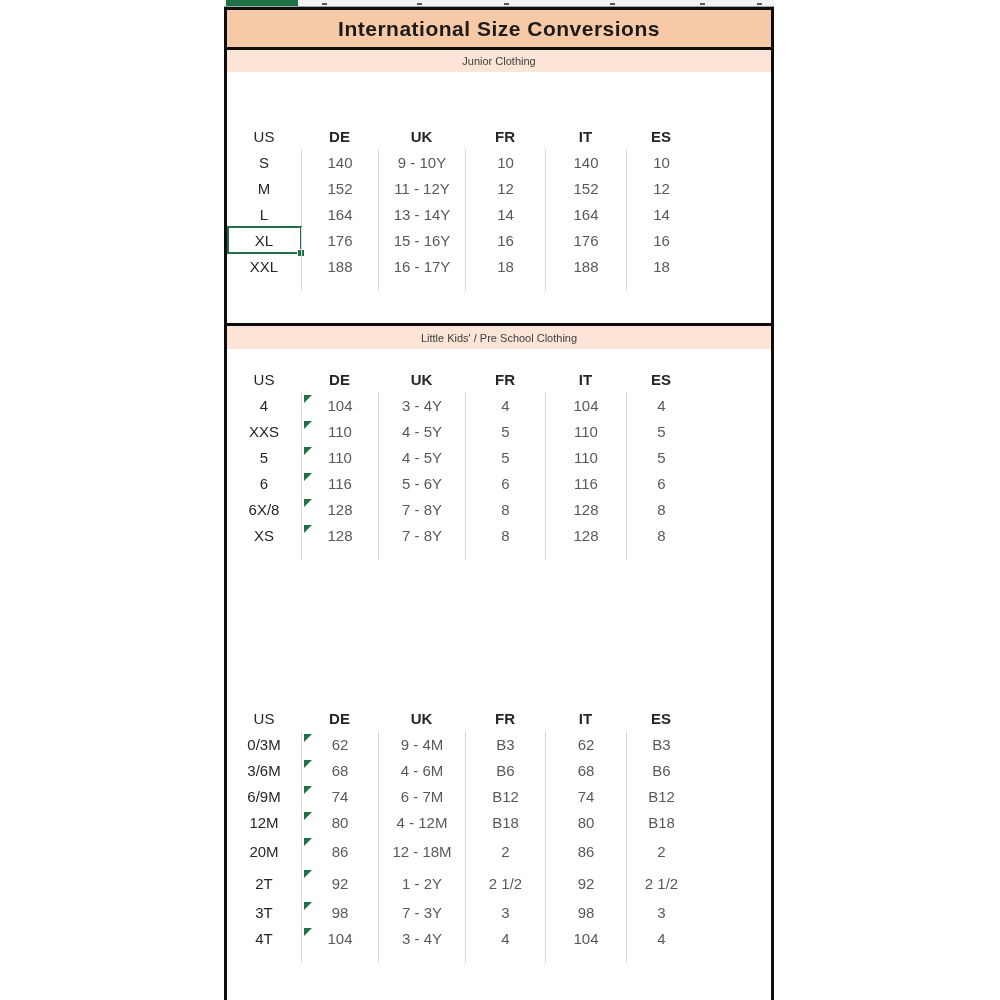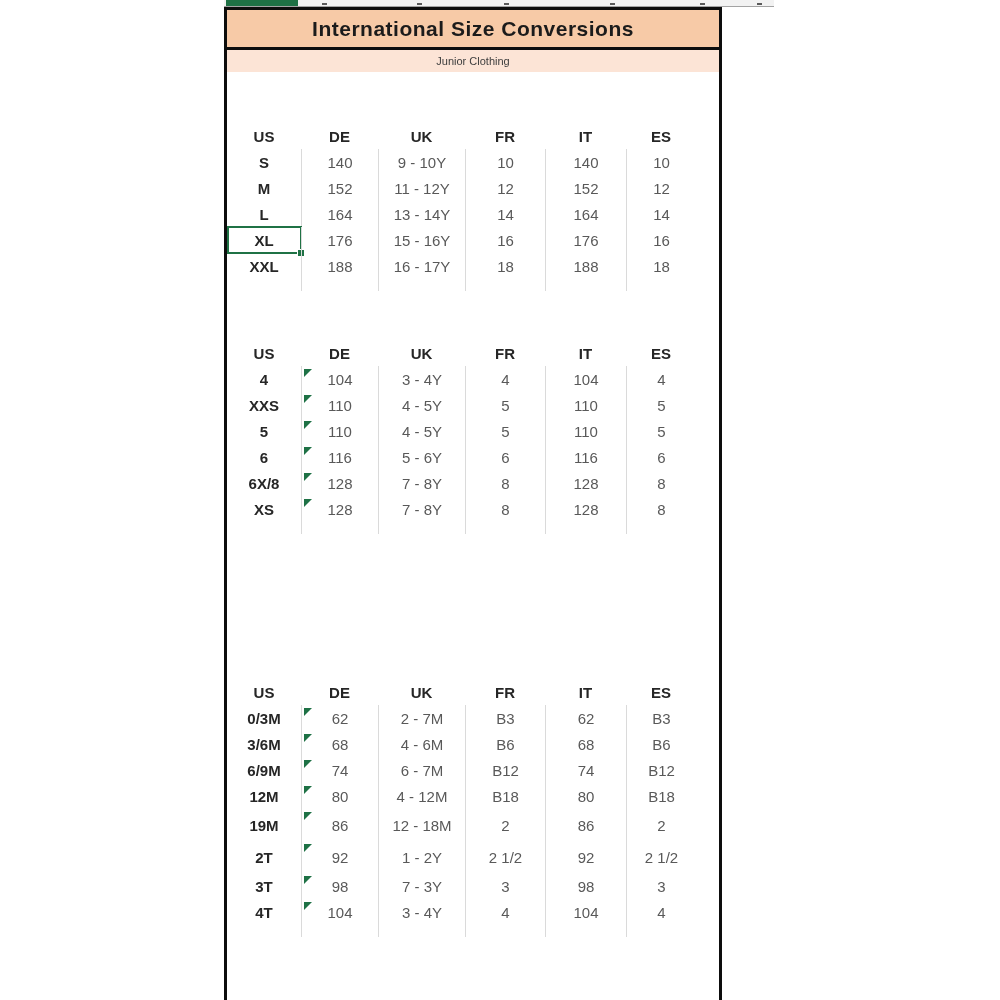--- a/index.html
+++ b/index.html
@@ -7,21 +7,21 @@
     width:1000px;height:1000px;position:relative;overflow:hidden;
     background:#ffffff;font-family:"Liberation Sans",sans-serif;
   }
   
   .col-strip{position:absolute;left:224px;top:0;width:550px;height:6px;
     background:#F2F2F2;border-bottom:1px solid #A3A3A3}
   .strip-green{position:absolute;left:2px;top:0;width:72px;height:6px;background:#1E7145}
   .mark{position:absolute;top:3px;width:5px;height:2px;background:#5a5a5a}
 
   
-  .sheet{position:absolute;left:224px;top:7px;width:498px;height:993px;
+  .sheet{position:absolute;left:224px;top:7px;width:550px;height:993px;
     box-sizing:border-box;border:3px solid #0d0d0d;border-bottom:none;background:#fff}
   .title-bar{height:37px;background:#F7CAA7;border-bottom:3px solid #0d0d0d;
     display:flex;align-items:center;justify-content:center;
     font-weight:bold;font-size:21px;letter-spacing:.5px;color:#1b1b1b}
   .section-bar{height:22px;background:#FCE4D6;display:flex;align-items:center;
     justify-content:center;font-size:11px;color:#3d3d3d}
   .s2 .section-bar,.s3 .section-bar{border-top:3px solid #0d0d0d;height:23px}
   .sec-body{position:relative;overflow:hidden}
   .s1 .sec-body{height:251px}
   .s2 .sec-body{height:323px}
@@ -30,21 +30,21 @@
   .row{display:flex;height:26px;align-items:stretch}
   .row.hdr{font-weight:bold}
   .s1 .row.hdr{margin-top:51px}
   .s2 .row.hdr{margin-top:17px}
   .s3 .row.hdr{margin-top:33px}
   .row.stub{height:12px}
   .row.tall{height:32px}
 
   .cell{position:relative;display:flex;align-items:center;justify-content:center;
     box-sizing:border-box;font-size:15px;color:#595959}
-  .c0{width:74px;font-weight:bold;color:#262626}
+  .c0{width:74px;font-weight:normal;color:#262626}
   .c1{width:77px}.c2{width:87px}.c3{width:80px}.c4{width:81px}.c5{width:70px}
   .row.hdr .cell{color:#262626}
   .sep{border-left:1px solid #DADADA}
 
   
   .flag{position:absolute;left:2px;top:3px;width:0;height:0;
     border-top:8px solid #1E7145;border-right:8px solid transparent}
 
   
   .sel-frame{position:absolute;left:0;top:-1px;right:-1px;bottom:-1px;
@@ -211,20 +211,21 @@
             <span></span>
           </div>
           <div class="cell c5 sep">
             <span></span>
           </div>
         </div>
       </div>
   </section>
 
   <section class="sec s2">
+    <div class="section-bar">Little Kids' / Pre School Clothing</div>
     <div class="sec-body">
         <div class="row hdr">
           <div class="cell c0">
             <span>US</span>
           </div>
           <div class="cell c1">
             <span>DE</span>
           </div>
           <div class="cell c2">
             <span>UK</span>
@@ -412,21 +413,21 @@
         </div>
         <div class="row data">
           <div class="cell c0">
             <span>0/3M</span>
           </div>
           <div class="cell c1 sep">
             <span>62</span>
             <i class="flag"></i>
           </div>
           <div class="cell c2 sep">
-            <span>2 - 7M</span>
+            <span>9 - 4M</span>
           </div>
           <div class="cell c3 sep">
             <span>B3</span>
           </div>
           <div class="cell c4 sep">
             <span>62</span>
           </div>
           <div class="cell c5 sep">
             <span>B3</span>
           </div>
@@ -489,21 +490,21 @@
           </div>
           <div class="cell c4 sep">
             <span>80</span>
           </div>
           <div class="cell c5 sep">
             <span>B18</span>
           </div>
         </div>
         <div class="row data tall">
           <div class="cell c0">
-            <span>19M</span>
+            <span>20M</span>
           </div>
           <div class="cell c1 sep">
             <span>86</span>
             <i class="flag"></i>
           </div>
           <div class="cell c2 sep">
             <span>12 - 18M</span>
           </div>
           <div class="cell c3 sep">
             <span>2</span>

